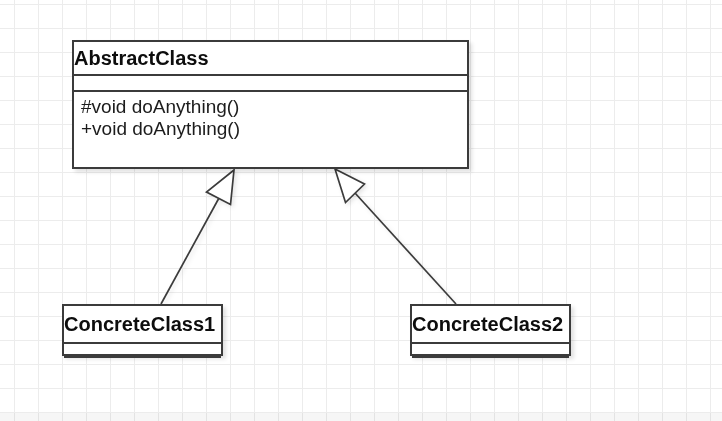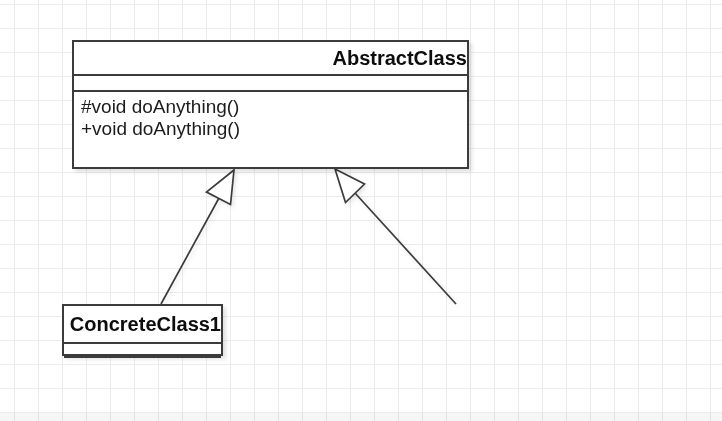--- a/index.html
+++ b/index.html
@@ -34,21 +34,21 @@
   .uml-class {
     position: absolute;
     background: #ffffff;
     border: 2px solid #3b3b3b;
     box-shadow: 3px 3px 4px rgba(0,0,0,0.12);
     color: #1a1a1a;
   }
   .uml-title {
     font-weight: bold;
     font-size: 20px;
-    text-align: right;
+    text-align: left;
     border-bottom: 2px solid #3b3b3b;
     white-space: nowrap;
     overflow: hidden;
     color: #0d0d0d;
   }
   .uml-abstract { left: 72px; top: 40px; width: 397px; height: 129px; }
   .uml-abstract .uml-title { height: 34px; line-height: 32px; }
   .uml-abstract .uml-fields { height: 16px; border-bottom: 2px solid #3b3b3b; }
   .uml-abstract .uml-methods {
     padding: 4px 7px 0 7px;
@@ -94,14 +94,19 @@
       <div>+void doAnything()</div>
     </div>
   </div>
 
   <div class="uml-class uml-concrete uml-concrete1">
     <div class="uml-title">ConcreteClass1</div>
     <div class="uml-fields"></div>
     <div class="uml-methods"></div>
   </div>
 
+  <div class="uml-class uml-concrete uml-concrete2">
+    <div class="uml-title">ConcreteClass2</div>
+    <div class="uml-fields"></div>
+    <div class="uml-methods"></div>
+  </div>
 
 </div>
 
 </body></html>

